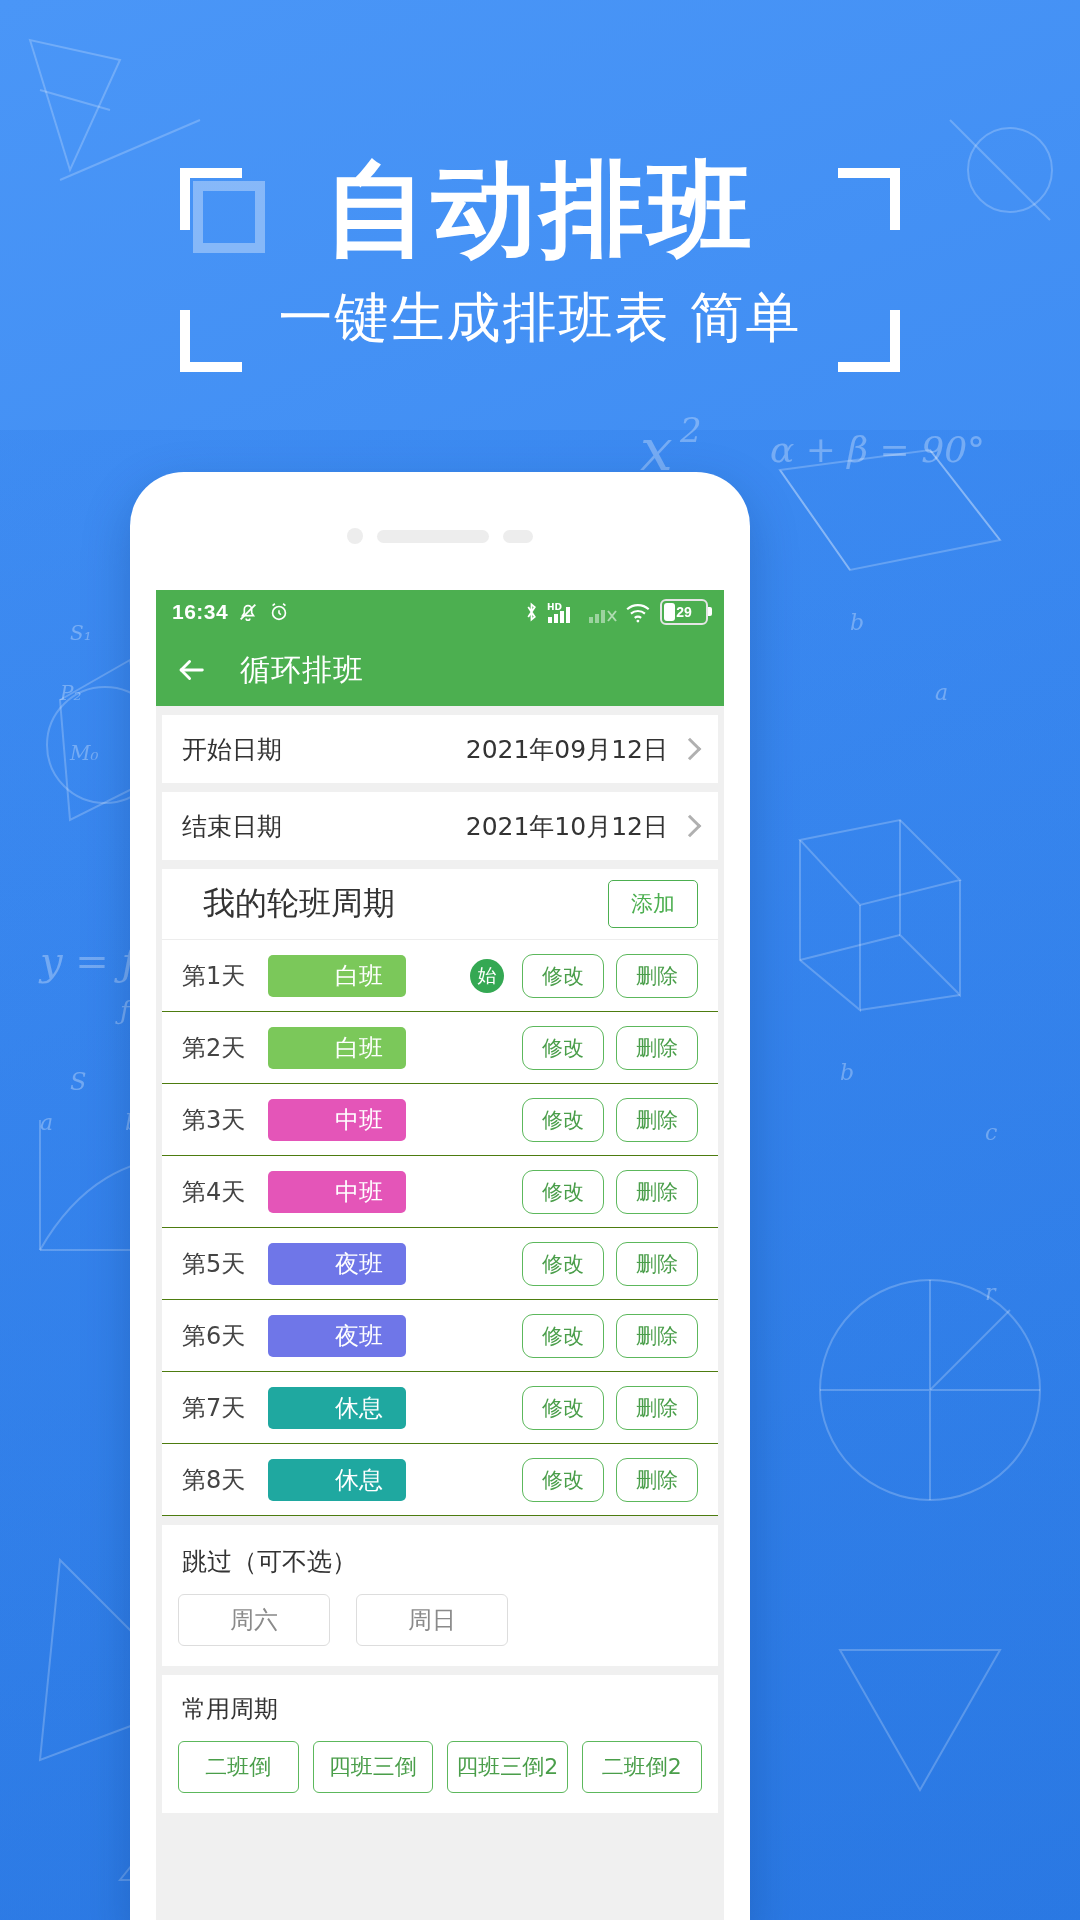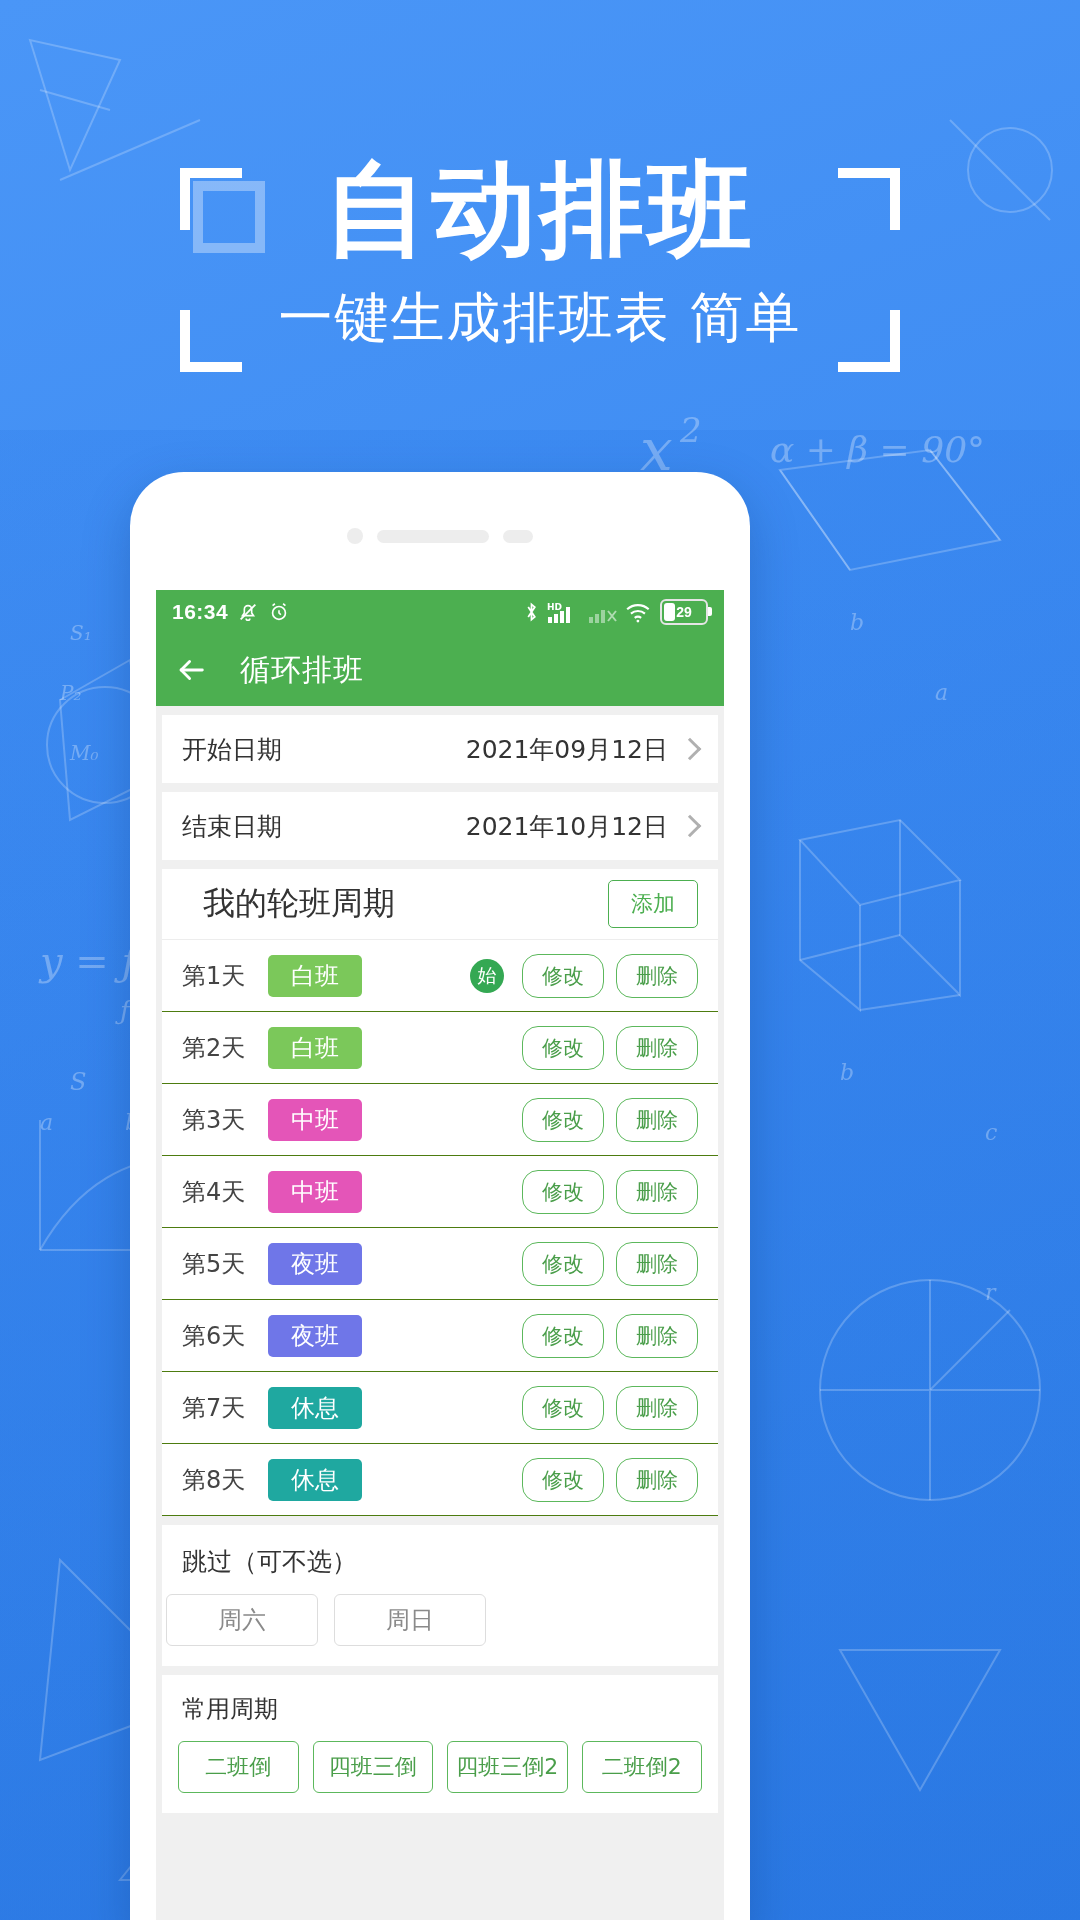--- a/index.html
+++ b/index.html
@@ -86,32 +86,32 @@
   .btn-add{margin-left:auto;border:1px solid #4caf50;color:#4caf50;background:#fff;
            border-radius:5px;font-size:22px;padding:8px 22px;
            font-family:"DejaVu Sans","Liberation Sans",sans-serif;}
 
   .day-row{display:flex;align-items:center;height:71px;padding:0 20px;
            border-bottom:1px solid #4d7c0f;}
   .day-name{font-size:24px;color:#444;width:86px;
             font-family:"DejaVu Sans","Liberation Sans",sans-serif;}
   .badge{display:inline-flex;align-items:center;justify-content:center;
          min-width:94px;height:42px;border-radius:5px;color:#fff;font-size:24px;
-         font-family:"DejaVu Sans","Liberation Sans",sans-serif;}
+         font-family:"DejaVu Sans","Liberation Sans",sans-serif;padding-left:44px;}
   .day-actions{margin-left:auto;display:flex;align-items:center;gap:12px;}
   .start-dot{width:34px;height:34px;border-radius:50%;background:#34a853;color:#fff;
              display:flex;align-items:center;justify-content:center;font-size:19px;
              margin-right:6px;font-family:"DejaVu Sans","Liberation Sans",sans-serif;}
-  .btn-out{border:1px solid #5cb85c;color:#4a9e4a;background:#fff;border-radius:16px;
+  .btn-out{border:1px solid #5cb85c;color:#4a9e4a;background:#fff;border-radius:11px;
            font-size:21px;padding:7px 19px;
            font-family:"DejaVu Sans","Liberation Sans",sans-serif;}
 
   .skip-title{font-size:25px;color:#333;padding:20px 20px 4px 20px;
               font-family:"DejaVu Sans","Liberation Sans",sans-serif;}
-  .chips{display:flex;gap:16px;padding:12px 20px 20px 4px;}
+  .chips{display:flex;gap:26px;padding:12px 20px 20px 16px;}
   .chip{flex:0 0 auto;width:152px;height:52px;border:1px solid #dddddd;border-radius:6px;
         background:#fff;color:#8a8a8a;font-size:24px;display:flex;align-items:center;
         justify-content:center;font-family:"DejaVu Sans","Liberation Sans",sans-serif;}
 
   .common-title{font-size:24px;color:#333;padding:18px 20px 0 20px;
                 font-family:"DejaVu Sans","Liberation Sans",sans-serif;}
   .common-row{display:flex;gap:14px;padding:16px 16px 20px 16px;}
   .common-btn{flex:1;height:52px;border:1px solid #5cb85c;border-radius:6px;background:#fff;
               color:#4a9e4a;font-size:22px;display:flex;align-items:center;
               justify-content:center;white-space:nowrap;

